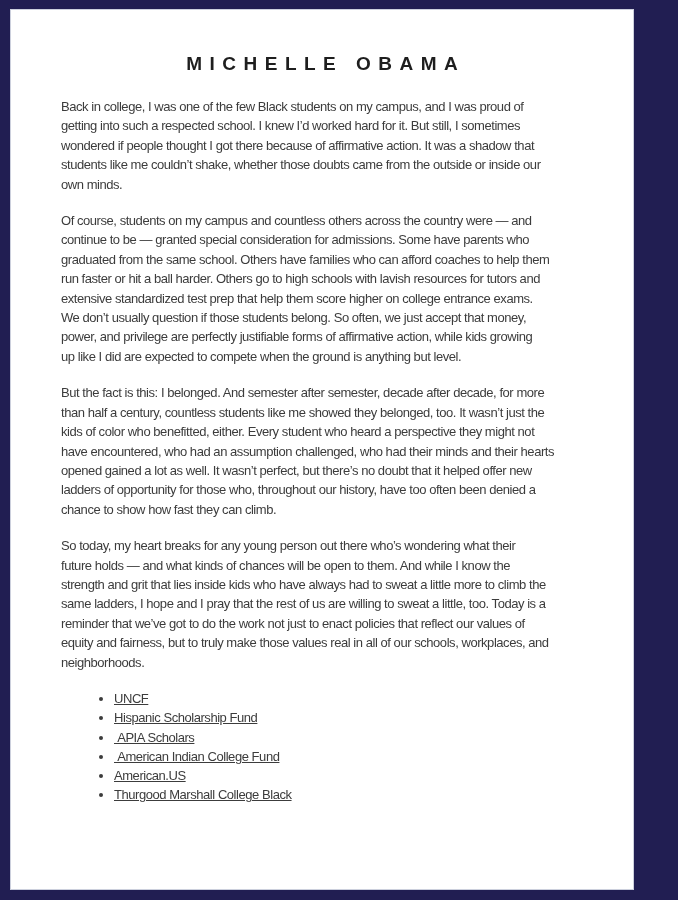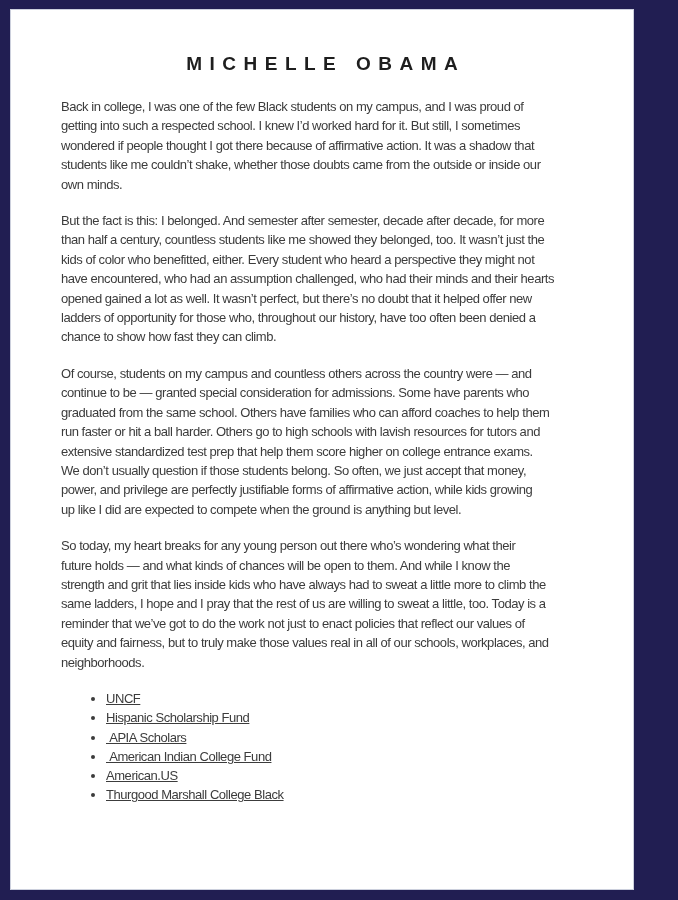--- a/index.html
+++ b/index.html
@@ -40,21 +40,21 @@
     color: #3c3c3c;
     font-size: 13px;
     letter-spacing: -0.45px;
     line-height: 19.4px;
   }
   .para {
     white-space: pre;     
     margin: 0 0 17px 0;
   }
   ul.org-list {
-    margin: 0;
+    margin: 8px;
     padding: 0 0 0 45px;
     list-style: disc outside;
   }
   ul.org-list li {
     line-height: 19.3px;
   }
   ul.org-list a {
     color: #3c3c3c;
     text-decoration: underline;
     cursor: pointer;
@@ -69,36 +69,36 @@
     <h1 class="page-title">MICHELLE OBAMA</h1>
 
     <div class="body-text">
 
       <p class="para">Back in college, I was one of the few Black students on my campus, and I was proud of
 getting into such a respected school. I knew I’d worked hard for it. But still, I sometimes
 wondered if people thought I got there because of affirmative action. It was a shadow that
 students like me couldn’t shake, whether those doubts came from the outside or inside our
 own minds.</p>
 
-      <p class="para">But the fact is this: I belonged. And semester after semester, decade after decade, for more
-than half a century, countless students like me showed they belonged, too. It wasn’t just the
-kids of color who benefitted, either. Every student who heard a perspective they might not
-have encountered, who had an assumption challenged, who had their minds and their hearts
-opened gained a lot as well. It wasn’t perfect, but there’s no doubt that it helped offer new
-ladders of opportunity for those who, throughout our history, have too often been denied a
-chance to show how fast they can climb.</p>
-
       <p class="para">Of course, students on my campus and countless others across the country were — and
 continue to be — granted special consideration for admissions. Some have parents who
 graduated from the same school. Others have families who can afford coaches to help them
 run faster or hit a ball harder. Others go to high schools with lavish resources for tutors and
 extensive standardized test prep that help them score higher on college entrance exams.
 We don’t usually question if those students belong. So often, we just accept that money,
 power, and privilege are perfectly justifiable forms of affirmative action, while kids growing
 up like I did are expected to compete when the ground is anything but level.</p>
+
+      <p class="para">But the fact is this: I belonged. And semester after semester, decade after decade, for more
+than half a century, countless students like me showed they belonged, too. It wasn’t just the
+kids of color who benefitted, either. Every student who heard a perspective they might not
+have encountered, who had an assumption challenged, who had their minds and their hearts
+opened gained a lot as well. It wasn’t perfect, but there’s no doubt that it helped offer new
+ladders of opportunity for those who, throughout our history, have too often been denied a
+chance to show how fast they can climb.</p>
 
       <p class="para">So today, my heart breaks for any young person out there who’s wondering what their
 future holds — and what kinds of chances will be open to them. And while I know the
 strength and grit that lies inside kids who have always had to sweat a little more to climb the
 same ladders, I hope and I pray that the rest of us are willing to sweat a little, too. Today is a
 reminder that we’ve got to do the work not just to enact policies that reflect our values of
 equity and fairness, but to truly make those values real in all of our schools, workplaces, and
 neighborhoods.</p>
 
 

